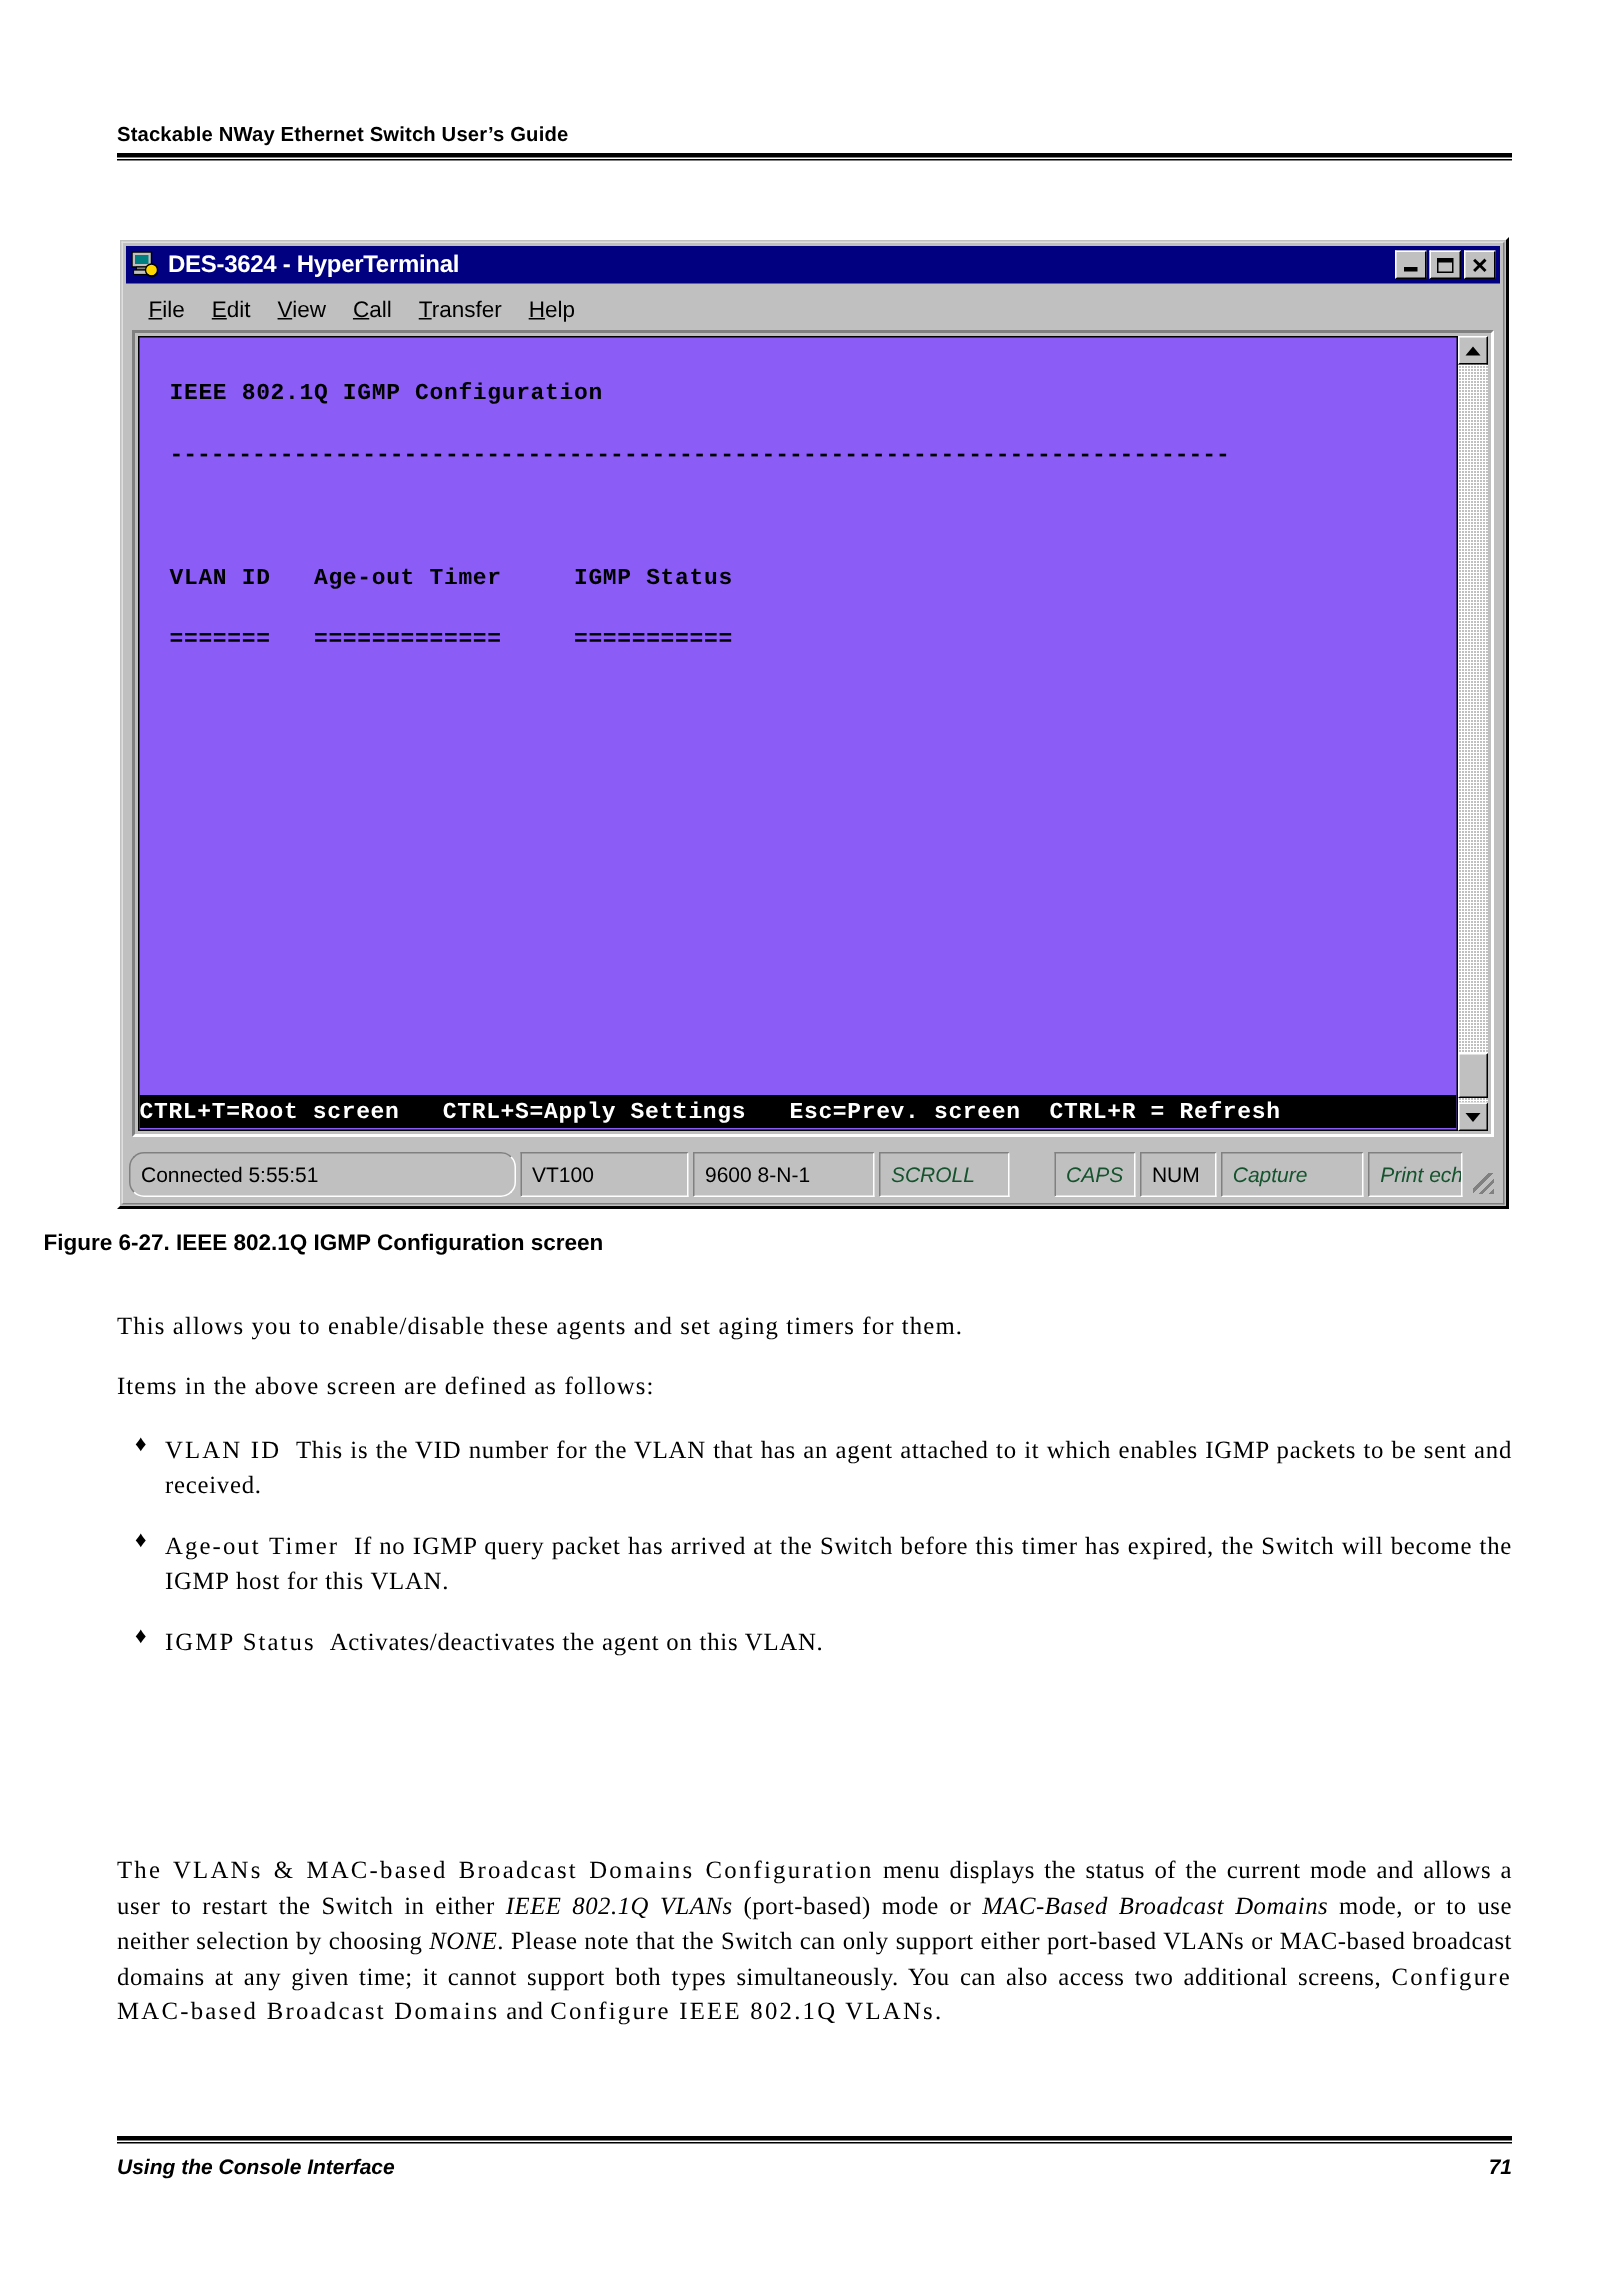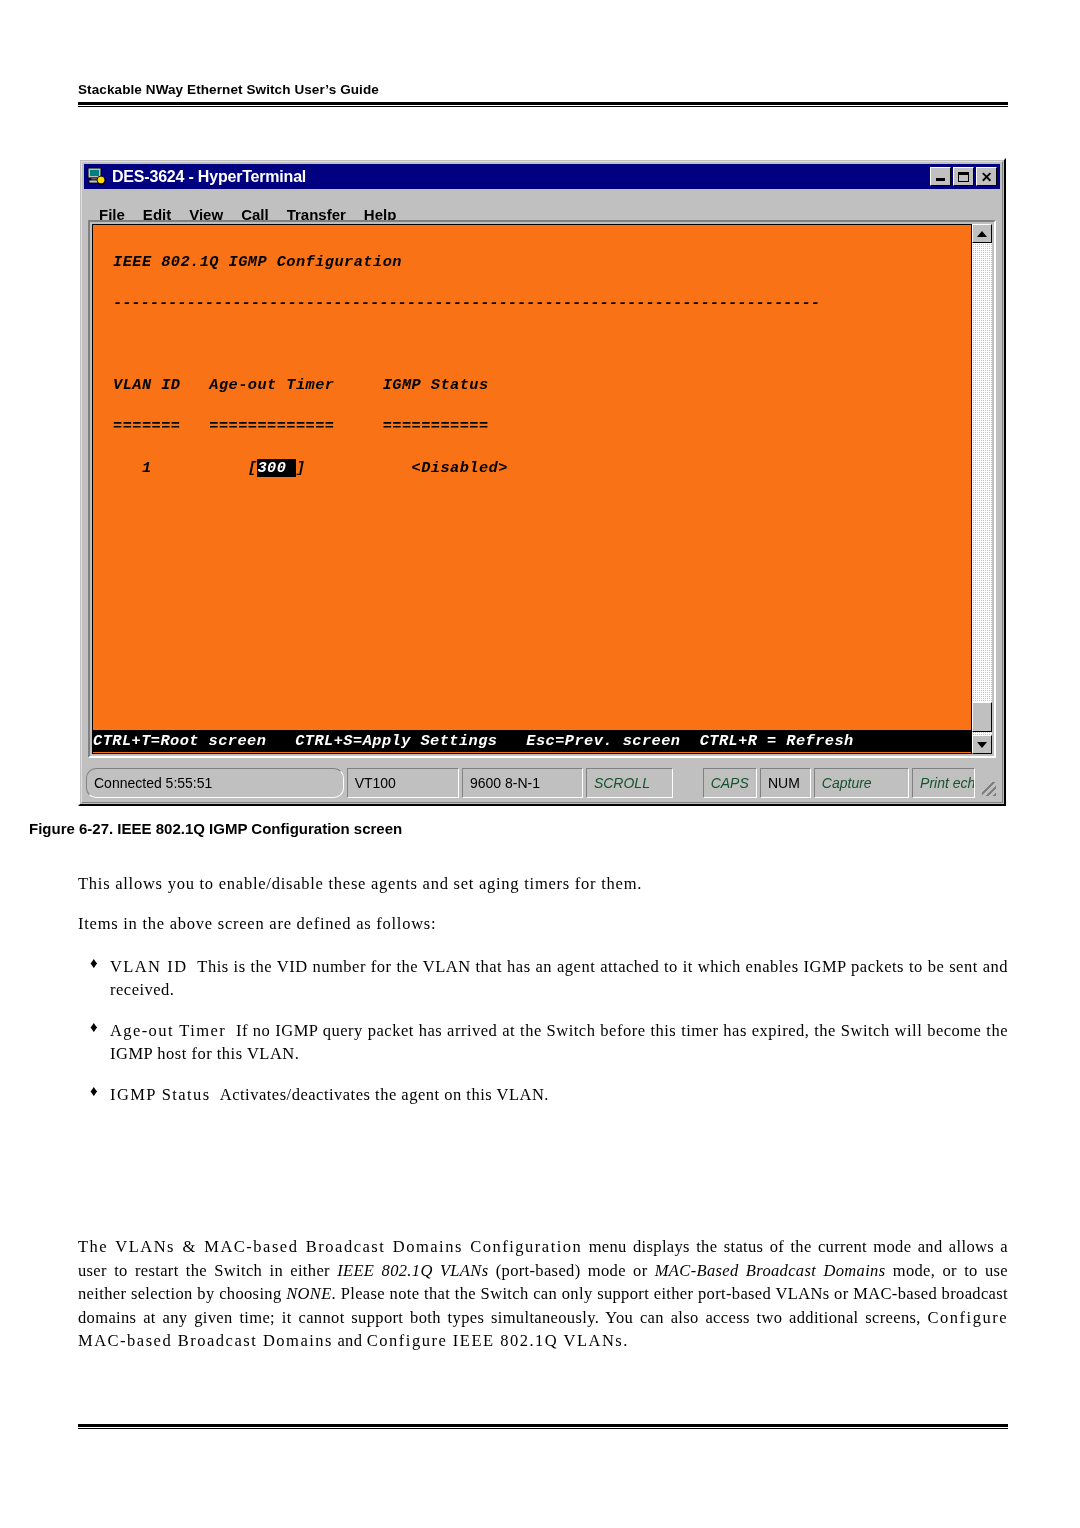--- a/index.html
+++ b/index.html
@@ -143,29 +143,28 @@
     font-size: 14px;
     font-weight: bold;
     line-height: 1;
     color: #000;
   }
 
   
   .menubar {
     position: absolute;
     left: 4px;
-    top: 42px;
+    top: 31px;
     right: 4px;
     height: 26px;
     background: #c0c0c0;
     display: flex;
-    align-items: center;
+    align-items: flex-end;
     padding-left: 6px;
     box-sizing: border-box;
-    font-weight: bold;
   }
   .menu-item {
     font-family: "Liberation Sans", sans-serif;
     font-size: 15px;
     color: #000;
     padding: 1px 9px 2px 9px;
     white-space: nowrap;
   }
   .menu-item u { text-decoration: underline; }
 
@@ -182,25 +181,24 @@
     border-right: 2px solid #ffffff;
     border-bottom: 2px solid #ffffff;
     box-sizing: border-box;
   }
   .term-screen {
     position: absolute;
     left: 2px;
     top: 2px;
     right: 22px;
     bottom: 2px;
-    background: #f97316;
+    background: #8b5cf6;
     border: 1px solid #000000;
     box-sizing: border-box;
     overflow: hidden;
-    font-style: italic;
   }
   .term-text {
     font-family: "Liberation Mono", "DejaVu Sans Mono", monospace;
     font-size: 15.3px;
     line-height: 20.6px;
     letter-spacing: 0.45px;
     color: #000;
     white-space: pre;
     padding: 6px 0 0 20px;
     font-weight: bold;
@@ -461,21 +459,20 @@
     </div>
 
     <div class="term-outer">
       <div class="term-screen">
         <div class="term-text">
 <div class="term-line">IEEE 802.1Q IGMP Configuration</div>
 <div class="term-line sep-rule">-----------------------------------------------------------------------------</div>
 <div class="term-line">&nbsp;</div>
 <div class="term-line">VLAN ID   Age-out Timer     IGMP Status</div>
 <div class="term-line">=======   =============     ===========</div>
-<div class="term-line"><span>   1          [</span><span class="inv">300 </span><span>]           </span><span>&lt;Disabled&gt;</span></div>
 <div class="term-line">&nbsp;</div>
 <div class="term-line">&nbsp;</div>
 <div class="term-line">&nbsp;</div>
 <div class="term-line">&nbsp;</div>
 <div class="term-line">&nbsp;</div>
 <div class="term-line">&nbsp;</div>
 <div class="term-line">&nbsp;</div>
 
 
 
@@ -547,15 +544,19 @@
   </div>
 
 
   <div class="sec-para">
     <span class="sp">The VLANs &amp; MAC-based Broadcast Domains Configuration</span><span> menu displays the status of the current mode and allows a user to restart the Switch in either </span><i>IEEE 802.1Q VLANs</i><span> (port-based) mode or </span><i>MAC-Based Broadcast Domains</i><span> mode, or to use neither selection by choosing </span><i>NONE</i><span>. Please note that the Switch can only support either port-based VLANs or MAC-based broadcast domains at any given time; it cannot support both types simultaneously. You can also access two additional screens, </span><span class="sp">Configure MAC-based Broadcast Domains</span><span> and </span><span class="sp">Configure IEEE 802.1Q VLANs</span><span>.</span>
   </div>
 
   <div class="doc-footer">
     <div class="rule-thick"></div>
     <div class="rule-thin"></div>
+    <div class="footer-row">
+      <span>Using the Console Interface</span>
+      <span>71</span>
+    </div>
   </div>
 
 </div>
 
 </body></html>

